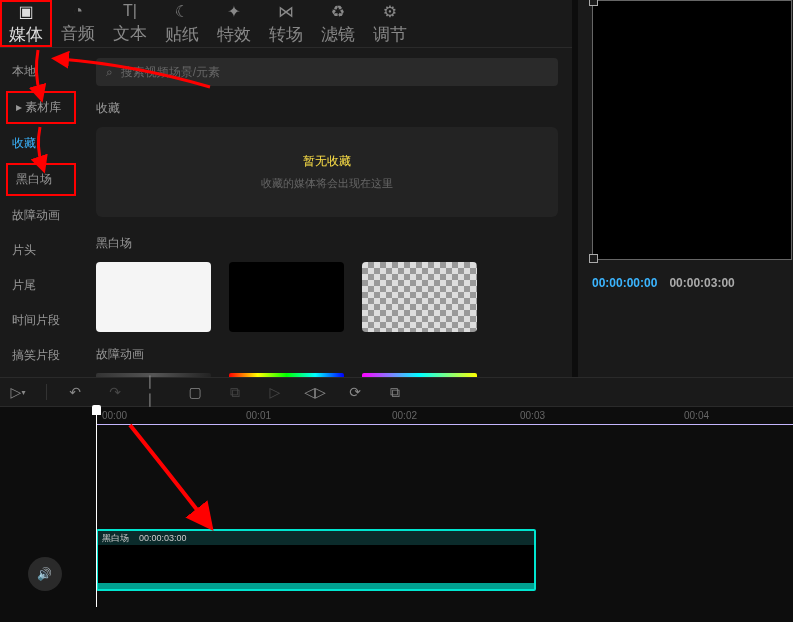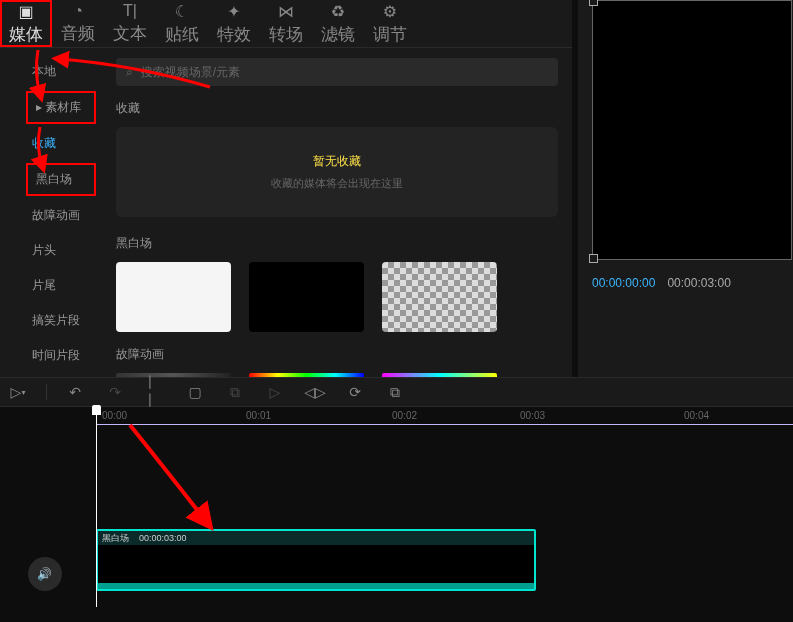--- a/index.html
+++ b/index.html
@@ -44,21 +44,20 @@
     }
     .top-tab .icon { font-size: 16px; }
     .top-tab .label { font-size: 17px; }
     .highlight-red {
       border: 2px solid #ff0000;
     }
     .main-row {
       display: flex;
       flex: 1;
       overflow: hidden;
-      margin-left: 20px;
     }
     .sidebar {
       width: 82px;
       background: #1a1a1a;
       display: flex;
       flex-direction: column;
       padding-top: 6px;
     }
     .sidebar-item {
       padding: 9px 12px;
@@ -171,20 +170,21 @@
       background: #1a1a1a;
     }
     .player-canvas::before { left: -4px; top: -4px; }
     .player-canvas::after { left: -4px; bottom: -4px; }
     .player-times {
       margin: 16px 14px;
       display: flex;
       gap: 12px;
       font-size: 12px;
       align-items: baseline;
+      font-weight: bold;
     }
     .time-current { color: #3bb5ff; }
     .time-total { color: #aaa; }
     .timeline-area {
       height: 245px;
       background: #0d0d0d;
       position: relative;
     }
     .timeline-toolbar {
       height: 30px;
@@ -327,22 +327,22 @@
 
     <div class="main-row">
       <div class="sidebar">
         <div class="sidebar-item">本地</div>
         <div class="sidebar-item highlight-red" style="padding:6px 8px;margin:2px 6px;">▸ 素材库</div>
         <div class="sidebar-item" style="color:#3bb5ff">收藏</div>
         <div class="sidebar-item highlight-red" style="padding:6px 8px;margin:2px 6px;">黑白场</div>
         <div class="sidebar-item">故障动画</div>
         <div class="sidebar-item">片头</div>
         <div class="sidebar-item">片尾</div>
+        <div class="sidebar-item">时间片段</div>
         <div class="sidebar-item">搞笑片段</div>
-        <div class="sidebar-item">时间片段</div>
       </div>
 
       <div class="content-area">
         <div class="search-box">
           <span style="color:#666">⌕</span>
           <input placeholder="搜索视频场景/元素" style="">
         </div>
 
         <div class="section-title">收藏</div>
         <div class="empty-fav">

